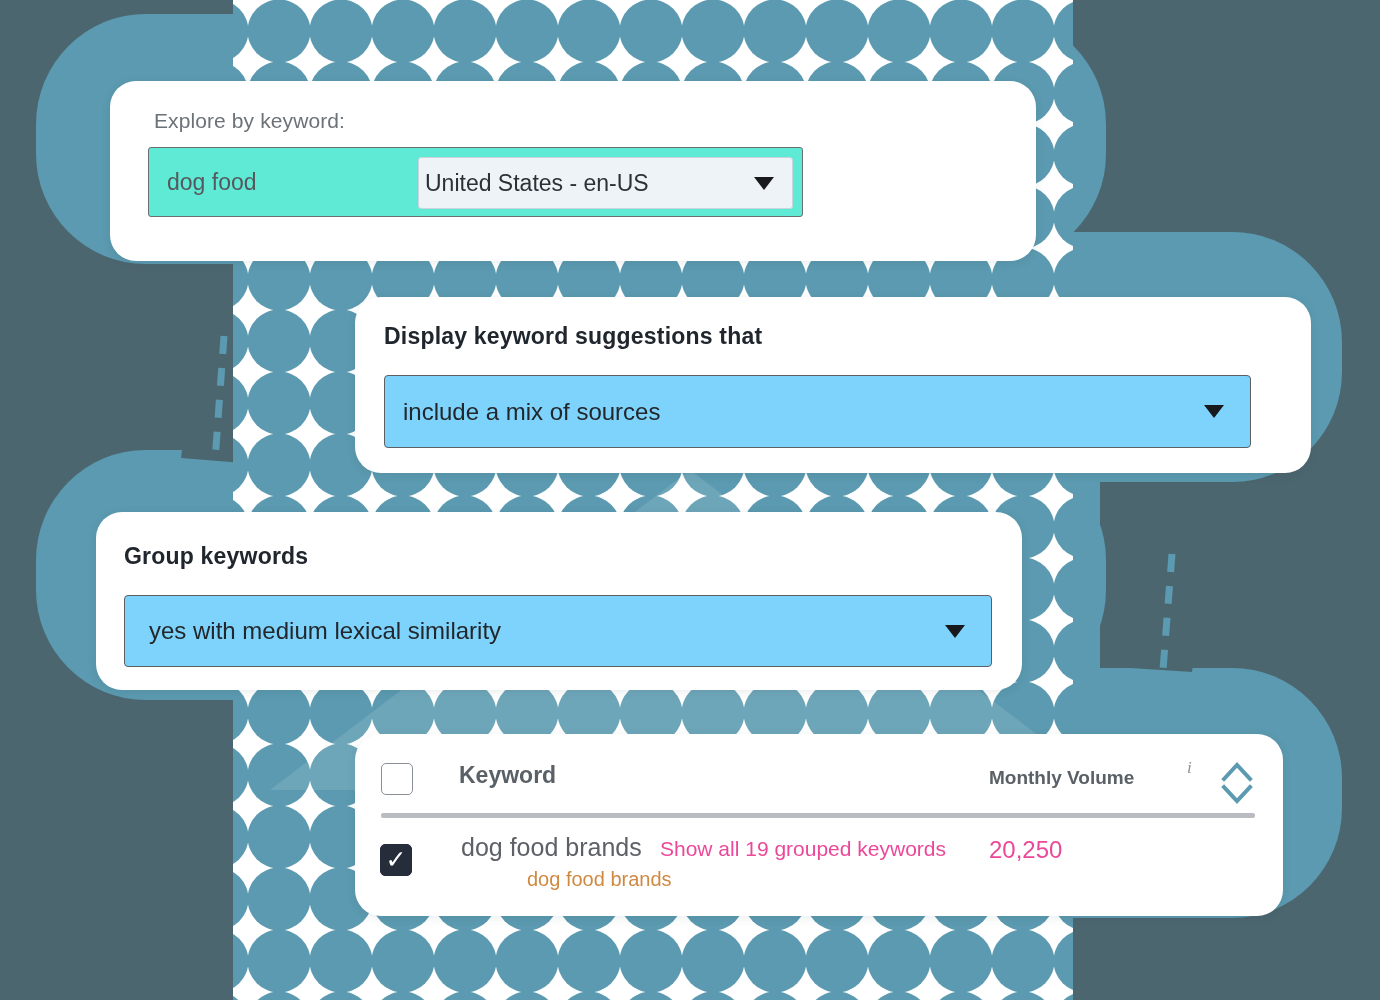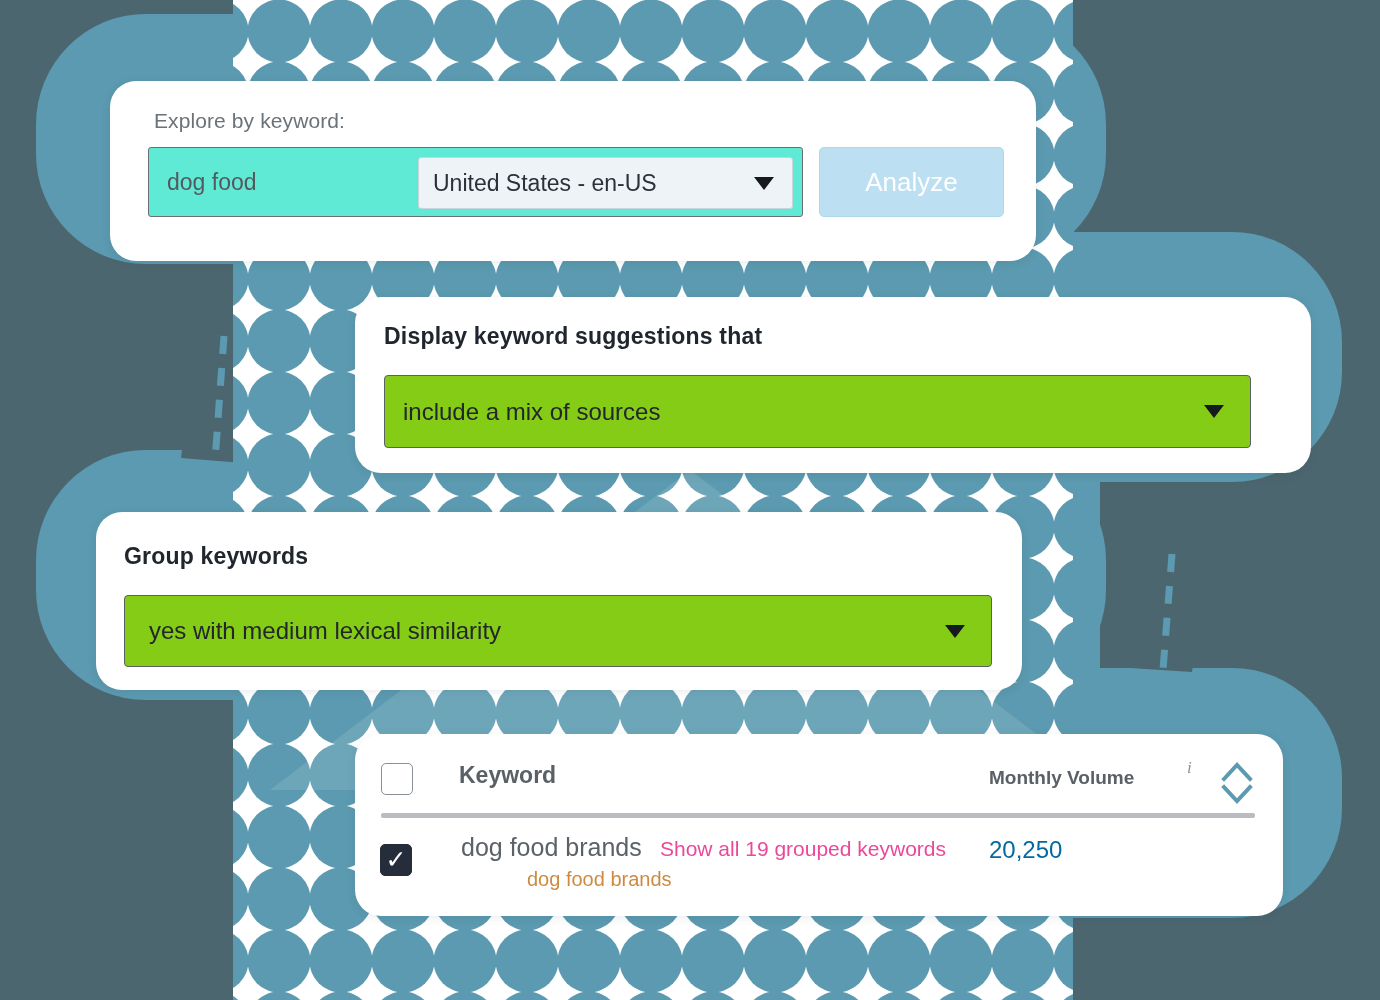--- a/index.html
+++ b/index.html
@@ -85,21 +85,21 @@
     border: 1px solid #c9d4dc;
     border-radius: 3px;
     display: flex;
     align-items: center;
     box-sizing: border-box;
     cursor: pointer;
   }
   .locale-select .val {
     font-size: 23px;
     color: #2b3137;
-    padding-left: 14px;
+    padding-left: 6px;
     flex: 1;
   }
   .caret {
     width: 0; height: 0;
     border-left: 10px solid transparent;
     border-right: 10px solid transparent;
     border-top: 13px solid #17191c;
     margin-right: 18px;
   }
   .analyze-btn {
@@ -127,21 +127,21 @@
     color: #20262e;
     letter-spacing: .2px;
   }
   #card-display .card-title { left: 29px; top: 26px; }
   #card-group   .card-title { left: 28px; top: 31px; }
 
   .big-select {
     position: absolute;
     border: 1px solid #5c6065;
     border-radius: 4px;
-    background: #84cc16;
+    background: #7dd3fc;
     display: flex;
     align-items: center;
     box-sizing: border-box;
     cursor: pointer;
   }
   #card-display .big-select { left: 29px; top: 78px; width: 867px; height: 73px; }
   #card-group   .big-select { left: 28px; top: 83px; width: 868px; height: 72px; padding-left: 6px; }
 
   .big-select .val {
     flex: 1;
@@ -236,21 +236,21 @@
     left: 172px;
     top: 134px;
     font-size: 20px;
     color: #cf8a42;
   }
   .vol-val {
     position: absolute;
     left: 634px;
     top: 102px;
     font-size: 24px;
-    color: #0369a1;
+    color: #ec4899;
   }
 </style>
 </head>
 <body>
 
 <svg id="bg" viewBox="0 0 1380 1000" xmlns="http://www.w3.org/2000/svg">
   <defs>
     <pattern id="dots" width="62" height="62" patternUnits="userSpaceOnUse">
       <rect width="62" height="62" fill="#ffffff"></rect>
       <circle cx="31" cy="31" r="31.5" fill="#5b9ab0"></circle>
@@ -296,21 +296,20 @@
   <div class="field-label">Explore by keyword:</div>
 
   <div class="search-row">
     <div class="search-box">
       <input class="kw-input" type="text" value="dog food" style="">
       <div class="locale-select">
         <span class="val">United States - en-US</span>
         <span class="caret"></span>
       </div>
     </div>
-    <button class="analyze-btn">Analyze</button>
   </div>
 </div>
 
 <div class="card" id="card-display">
   <div class="card-title">Display keyword suggestions that</div>
   <div class="big-select">
     <span class="val">include a mix of sources</span>
     <span class="caret"></span>
   </div>
 </div>

